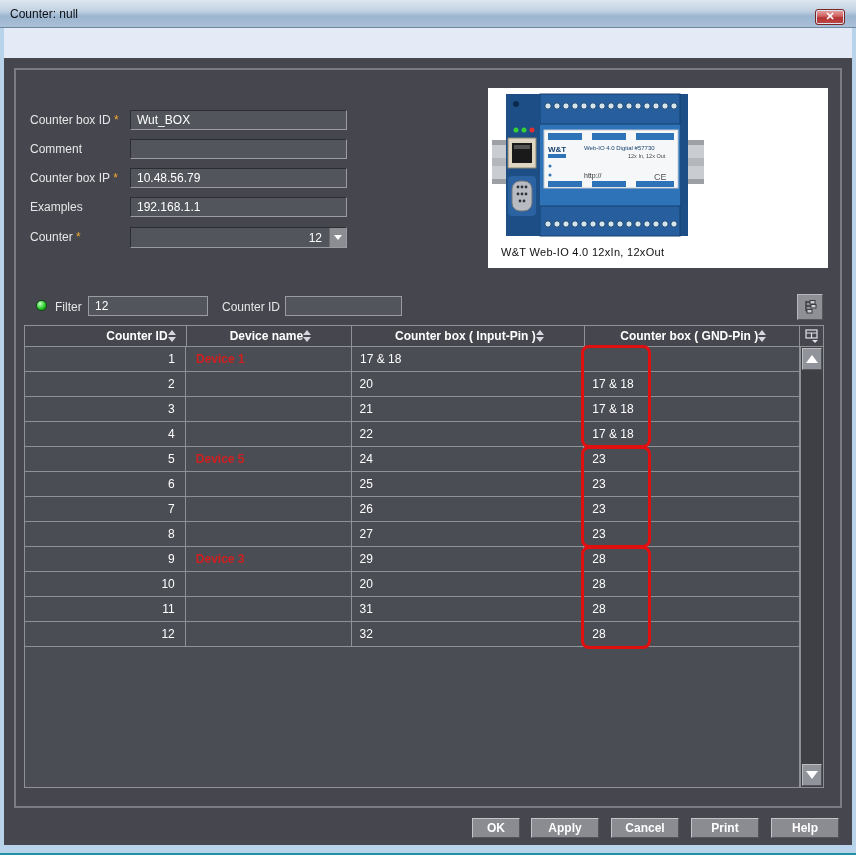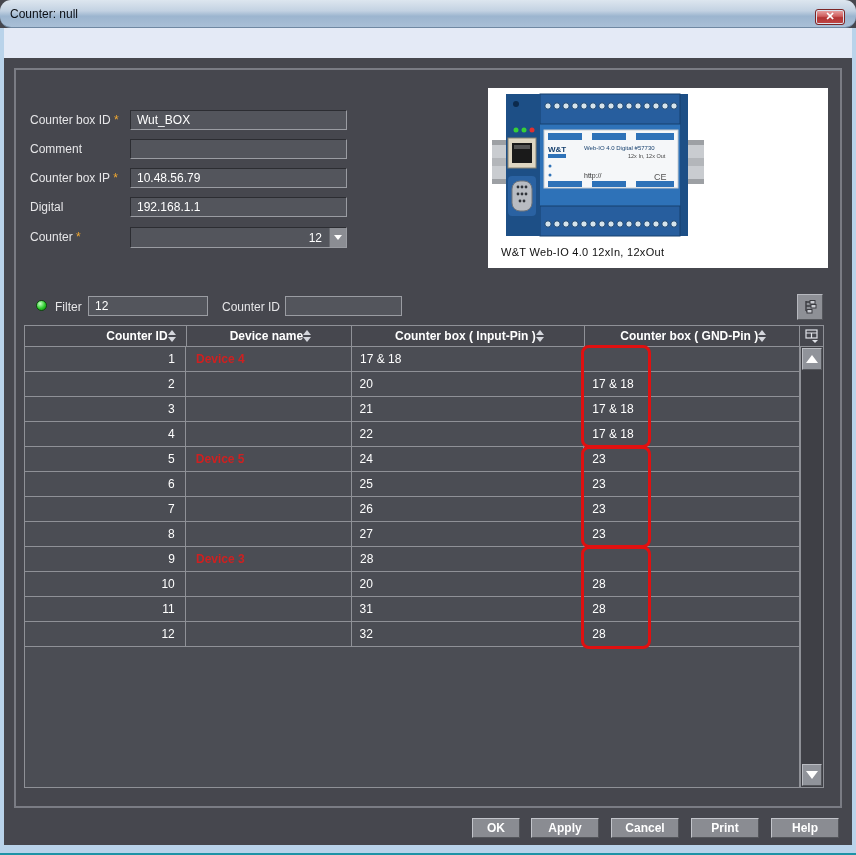--- a/index.html
+++ b/index.html
@@ -2,21 +2,21 @@
 <html><head>
 <meta charset="utf-8">
 <style>
   * { margin:0; padding:0; box-sizing:border-box; }
   html,body { width:856px; height:855px; font-family:"Liberation Sans", sans-serif; background:#2b2c31; }
   .window { position:relative; width:856px; height:855px; overflow:hidden; background:#46474e; }
 
   
   .titlebar { position:absolute; left:0; top:0; width:856px; height:28px;
     background:linear-gradient(#dde6ef 0%, #c3d2e2 40%, #9cb5cf 60%, #a9bfd6 100%);
-    border-bottom:1px solid #6f88a2; display:flex; align-items:center;border-radius:11px; }
+    border-bottom:1px solid #6f88a2; display:flex; align-items:center; }
   .title-text { margin-left:10px; font-size:12px; color:#0c1016; }
   .close-btn { position:absolute; right:11px; top:9px; width:30px; height:16px; border-radius:3px;
     background:linear-gradient(#eaa9a9, #cf5f5f 45%, #b23535 55%, #c04848); border:1px solid #7c2525;
     color:#fff; font-weight:bold; font-size:11px; line-height:13px; text-align:center; cursor:pointer;
     box-shadow:0 0 0 1px #d9e3ee inset; }
   .menustrip { position:absolute; left:4px; top:28px; width:848px; height:30px; background:#e4eaf6; }
   .border-left  { position:absolute; left:0; top:28px; width:4px; height:827px; background:#b9d3ea; }
   .border-right { position:absolute; right:0; top:28px; width:4px; height:827px; background:#b9d3ea; }
   .accent-right { position:absolute; right:4px; top:58px; width:2px; height:789px; background:#2ab6c9; }
   .border-bottom{ position:absolute; left:0; bottom:2px; width:856px; height:8px; background:#b9d3ea; }
@@ -129,21 +129,21 @@
 
   <div class="f-label" style="top:113px"><span>Counter box ID</span> <span class="req">*</span></div>
   <input class="f-input" style="top: 110px;" value="Wut_BOX">
 
   <div class="f-label" style="top:142px"><span>Comment</span></div>
   <input class="f-input" style="top: 139px;" value="">
 
   <div class="f-label" style="top:171px"><span>Counter box IP</span> <span class="req">*</span></div>
   <input class="f-input" style="top: 168px;" value="10.48.56.79">
 
-  <div class="f-label" style="top:200px"><span>Digital</span></div>
+  <div class="f-label" style="top:200px"><span>Examples</span></div>
   <input class="f-input" style="top: 197px;" value="192.168.1.1">
 
   <div class="f-label" style="top:230px"><span>Counter</span> <span class="req">*</span></div>
   <div class="f-select" style="top:227px">
     <span class="val">12</span>
     <span class="dd-btn">
         <span class="tri-down"></span>
       </span>
   </div>
 
@@ -286,21 +286,21 @@
     <svg width="14" height="14" viewBox="0 0 14 14">
       <rect x="1" y="1" width="11" height="8" fill="none" stroke="#e0e2e8" stroke-width="1.2"></rect>
       <path d="M1 4 H12 M6.5 4 V9" stroke="#e0e2e8" stroke-width="1.2"></path>
       <path d="M7 11 L13 11 L10 14 Z" fill="#e0e2e8"></path>
     </svg>
   </div>
 
   <div class="tbody">
       <div class="trow">
       <div class="tcell c-id">1</div>
-      <div class="tcell c-dev">Device 4</div>
+      <div class="tcell c-dev">Device 1</div>
       <div class="tcell c-gnd">17 &amp; 18</div>
     </div>
       <div class="trow">
       <div class="tcell c-id">2</div>
       <div class="tcell c-dev"></div>
       <div class="tcell c-in">20</div>
       <div class="tcell c-gnd">17 &amp; 18</div>
     </div>
       <div class="trow">
       <div class="tcell c-id">3</div>
@@ -334,20 +334,21 @@
     </div>
       <div class="trow">
       <div class="tcell c-id">8</div>
       <div class="tcell c-dev"></div>
       <div class="tcell c-in">27</div>
       <div class="tcell c-gnd">23</div>
     </div>
       <div class="trow">
       <div class="tcell c-id">9</div>
       <div class="tcell c-dev">Device 3</div>
+      <div class="tcell c-in">29</div>
       <div class="tcell c-gnd">28</div>
     </div>
       <div class="trow">
       <div class="tcell c-id">10</div>
       <div class="tcell c-dev"></div>
       <div class="tcell c-in">20</div>
       <div class="tcell c-gnd">28</div>
     </div>
       <div class="trow">
       <div class="tcell c-id">11</div>

